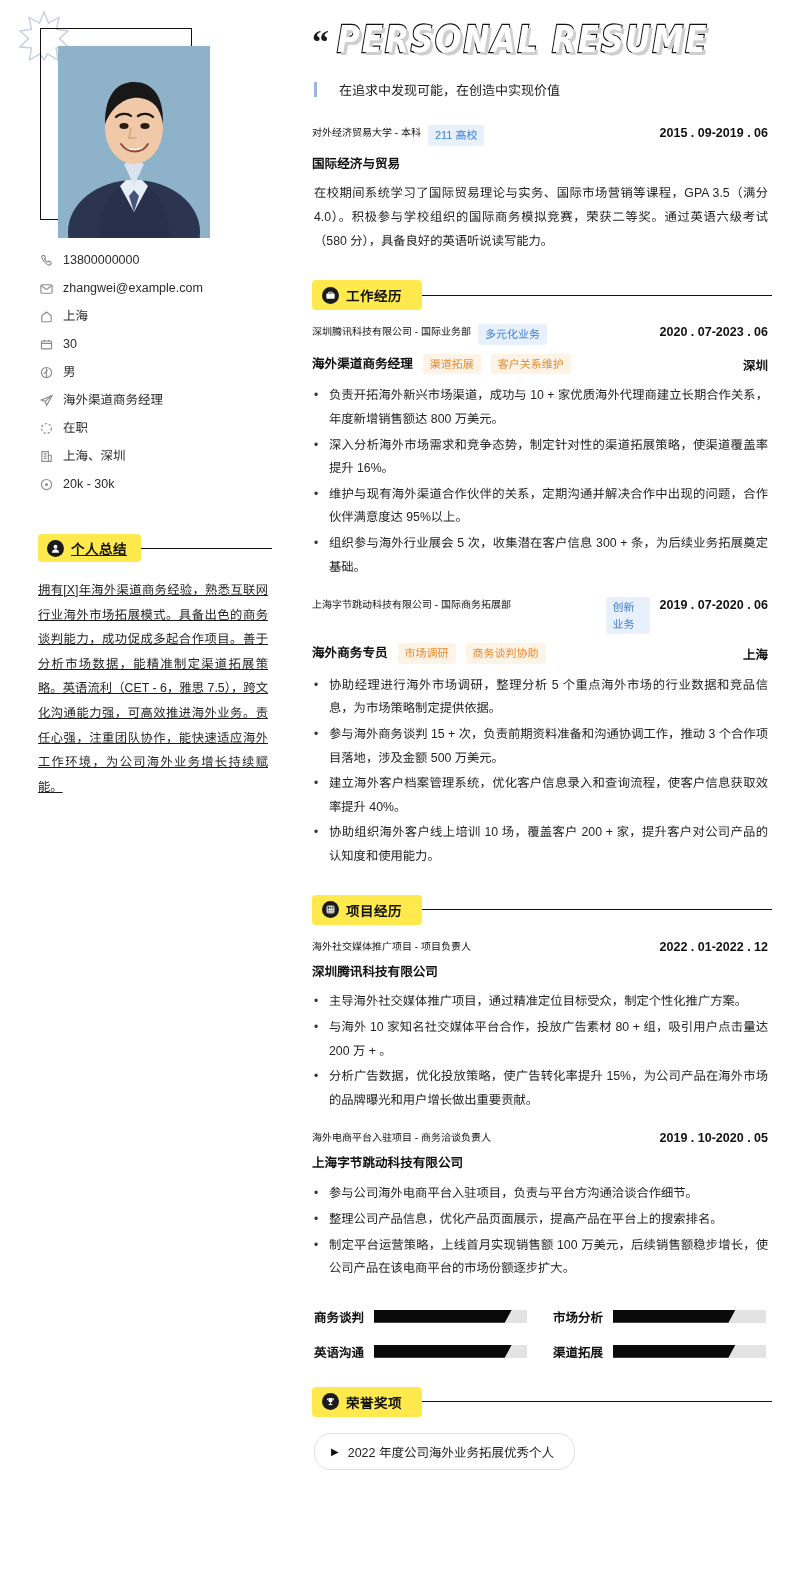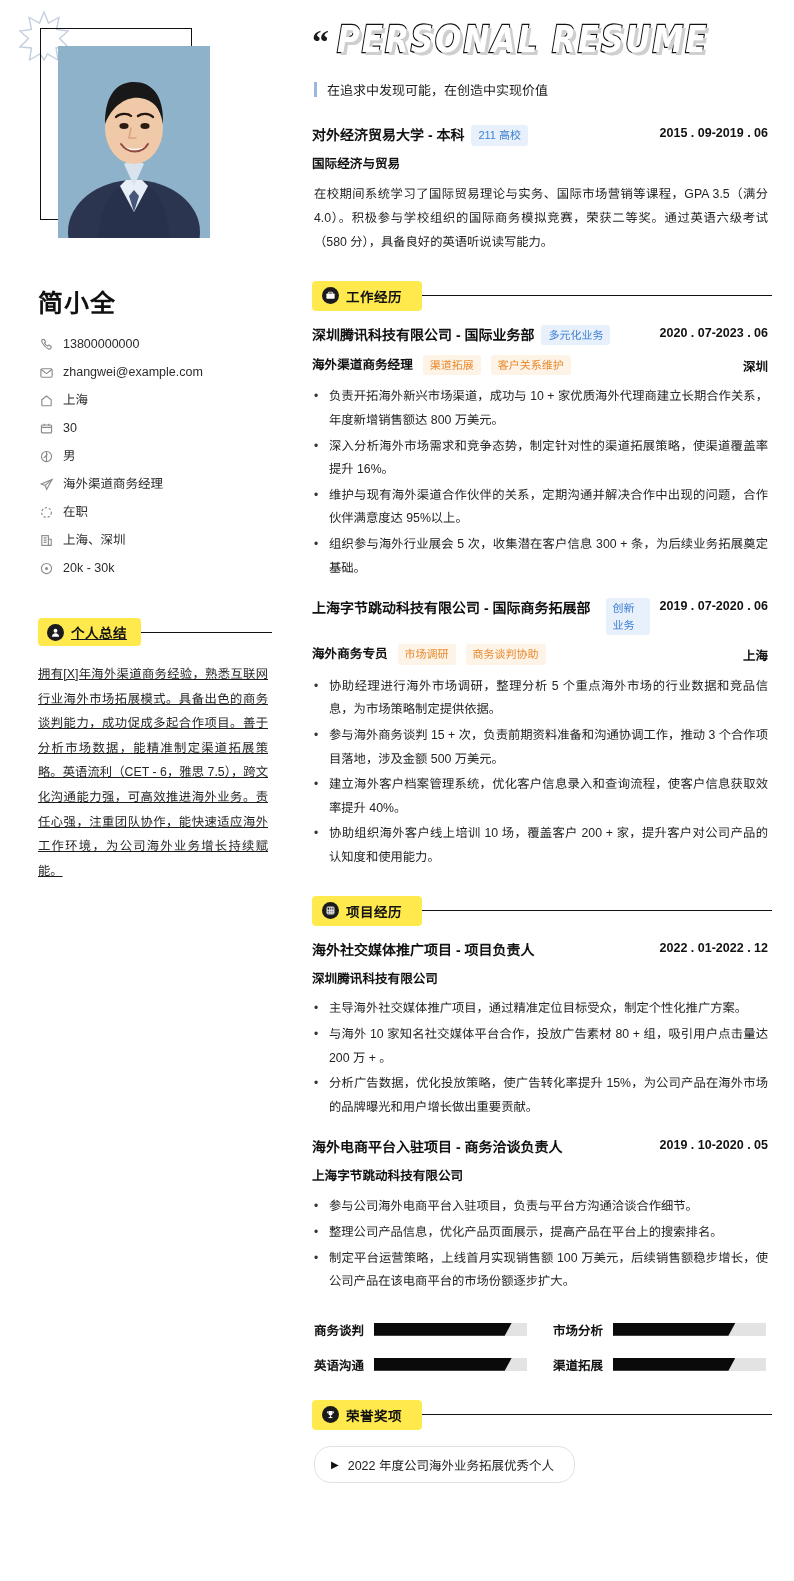--- a/index.html
+++ b/index.html
@@ -89,36 +89,36 @@
     color: #ffffff;
     -webkit-text-stroke: 2px #111;
     paint-order: stroke fill;
     text-shadow: 3px 3px 0 #cfcfcf;
     font-style: italic;
     transform: scaleY(1.18);
     transform-origin: left bottom;
     margin-top: 2px;
   }
   .tagline {
-    display: flex; align-items: center; gap: 10px; margin-top: 20px; margin-left: 2px;
+    display: flex; align-items: center; gap: 22px; margin-top: 20px; margin-left: 2px;
   }
   .tagline .bar { width: 3px; height: 15px; background: #9bb7e0; flex: 0 0 3px; }
   .tagline .t { font-size: 13px; color: #222; }
 
   .section { margin-top: 26px; }
   .sec-head { display: flex; align-items: center; margin: 0 0 14px 8px; }
   .sec-head .head-chip { padding: 5px 20px 5px 10px; border-radius: 4px; }
 
   .entry { margin: 0 0 4px 8px; padding-right: 4px; }
   .entry-row {
     display: flex; align-items: flex-start; gap: 10px;
     margin-bottom: 9px;
   }
   .entry-left { flex: 1 1 auto; min-width: 0; display: flex; flex-wrap: wrap; align-items: flex-start; gap: 7px; }
-  .entry-title { font-size: 14px; font-weight: 700; color: #111; line-height: 1.5; }
+  .entry-title { font-size: 10px; font-weight: 400; color: #111; line-height: 1.5; }
   .entry-right { flex: 0 0 auto; font-size: 12.5px; font-weight: 700; color: #111; white-space: nowrap; padding-top: 1px; }
   .entry-sub { font-size: 12.6px; font-weight: 700; color: #111; margin-bottom: 9px; line-height: 1.5; }
 
   .tag { font-size: 11px; padding: 2px 7px; border-radius: 3px; line-height: 1.5; display:inline-block; }
   .tag-blue { color: #3d7fd4; background: #e8f1fb; }
   .tag-orange { color: #e88b2f; background: #fdf3e7; }
   .tag-narrow { max-width: 44px; }
 
   .bullets { margin: 0 0 0 2px; }
   .bullet {
@@ -177,21 +177,20 @@
           <ellipse cx="87" cy="80" rx="4.6" ry="3" fill="#2a1c14"></ellipse>
           <path d="M58 71 C62 67 70 67 73 70" stroke="#20150f" stroke-width="2.4" fill="none" stroke-linecap="round"></path>
           <path d="M80 70 C84 67 91 67 95 71" stroke="#20150f" stroke-width="2.4" fill="none" stroke-linecap="round"></path>
           <path d="M64 99 C70 106 83 106 89 99 C85 104 68 104 64 99 Z" fill="#fff"></path>
           <path d="M63 98 C70 108 84 108 90 98" stroke="#8e4a3e" stroke-width="2" fill="none" stroke-linecap="round"></path>
           <path d="M73 82 L71 92 L78 92" stroke="#d9a581" stroke-width="1.6" fill="none" stroke-linecap="round"></path>
         </svg>
       </div>
     </div>
 
-    <h1 class="person-name">简小全</h1>
 
     <div class="contact-list">
       <div class="contact-item">
         <span class="ico">
             <svg viewBox="0 0 16 16" fill="none" stroke="currentColor" stroke-width="1.2">
               <path d="M4 2.8c.6-.5 1.4-.3 1.8.3l.9 1.4c.3.5.2 1-.2 1.4l-.6.5c.6 1.5 1.8 2.7 3.3 3.3l.5-.6c.4-.4.9-.5 1.4-.2l1.4.9c.6.4.8 1.2.3 1.8l-.6.7c-.5.6-1.3.8-2 .5C7.5 11.5 4.5 8.5 3 4.9c-.3-.7-.1-1.5.5-2z"></path>
             </svg>
           </span>
         <span class="txt">13800000000</span>
       </div>

